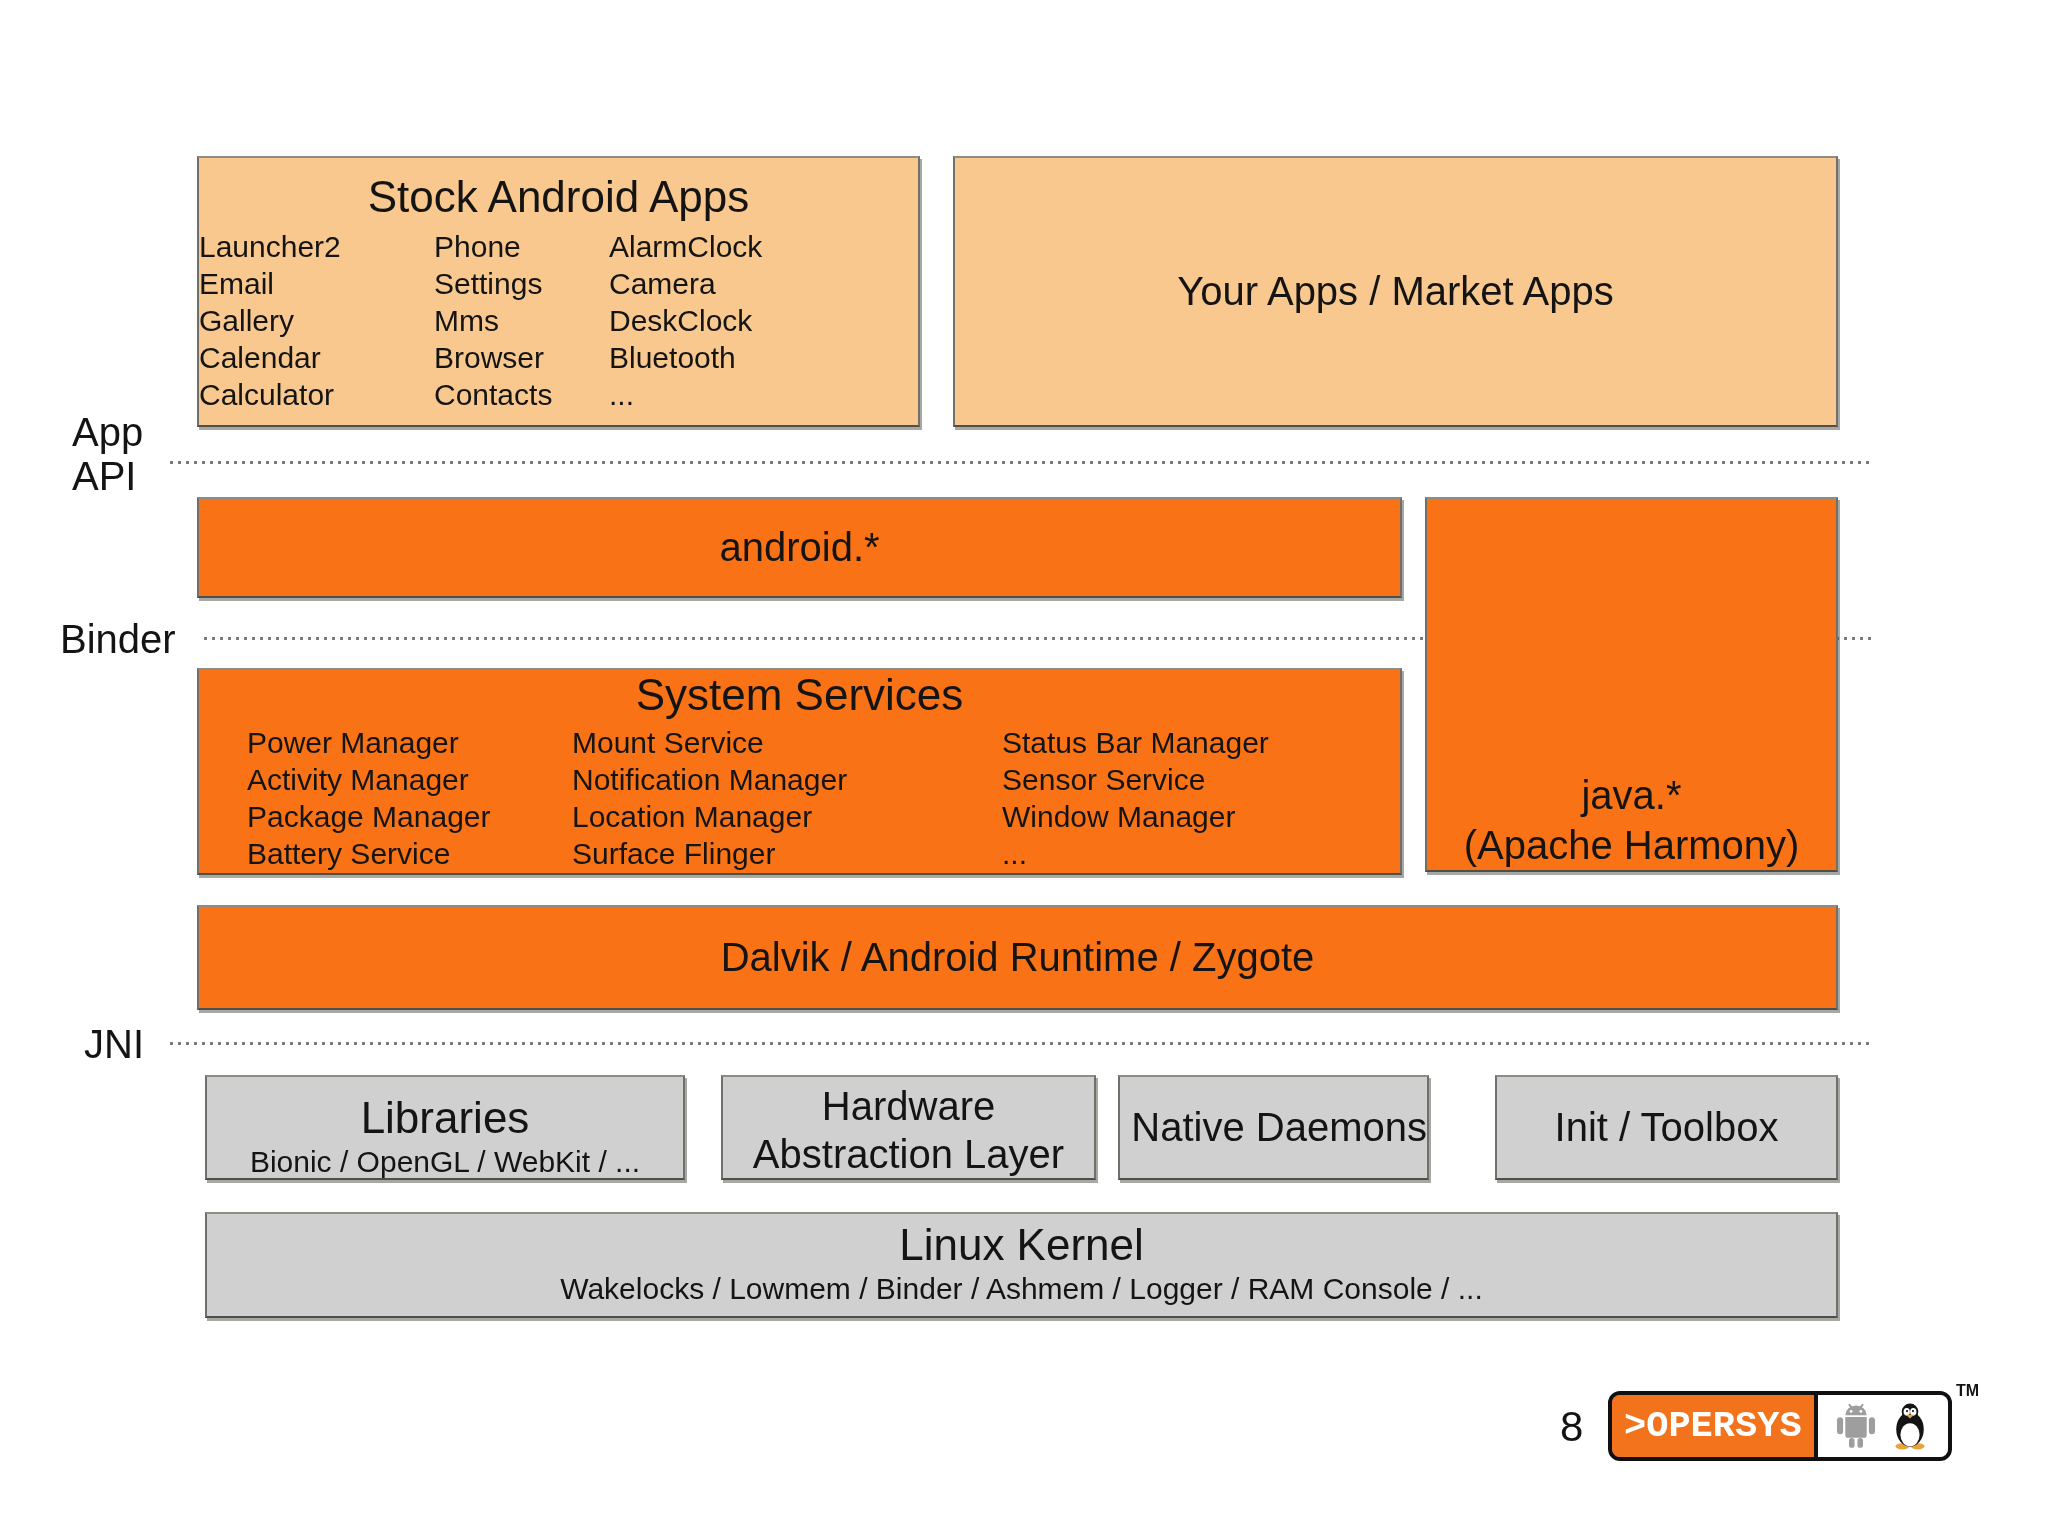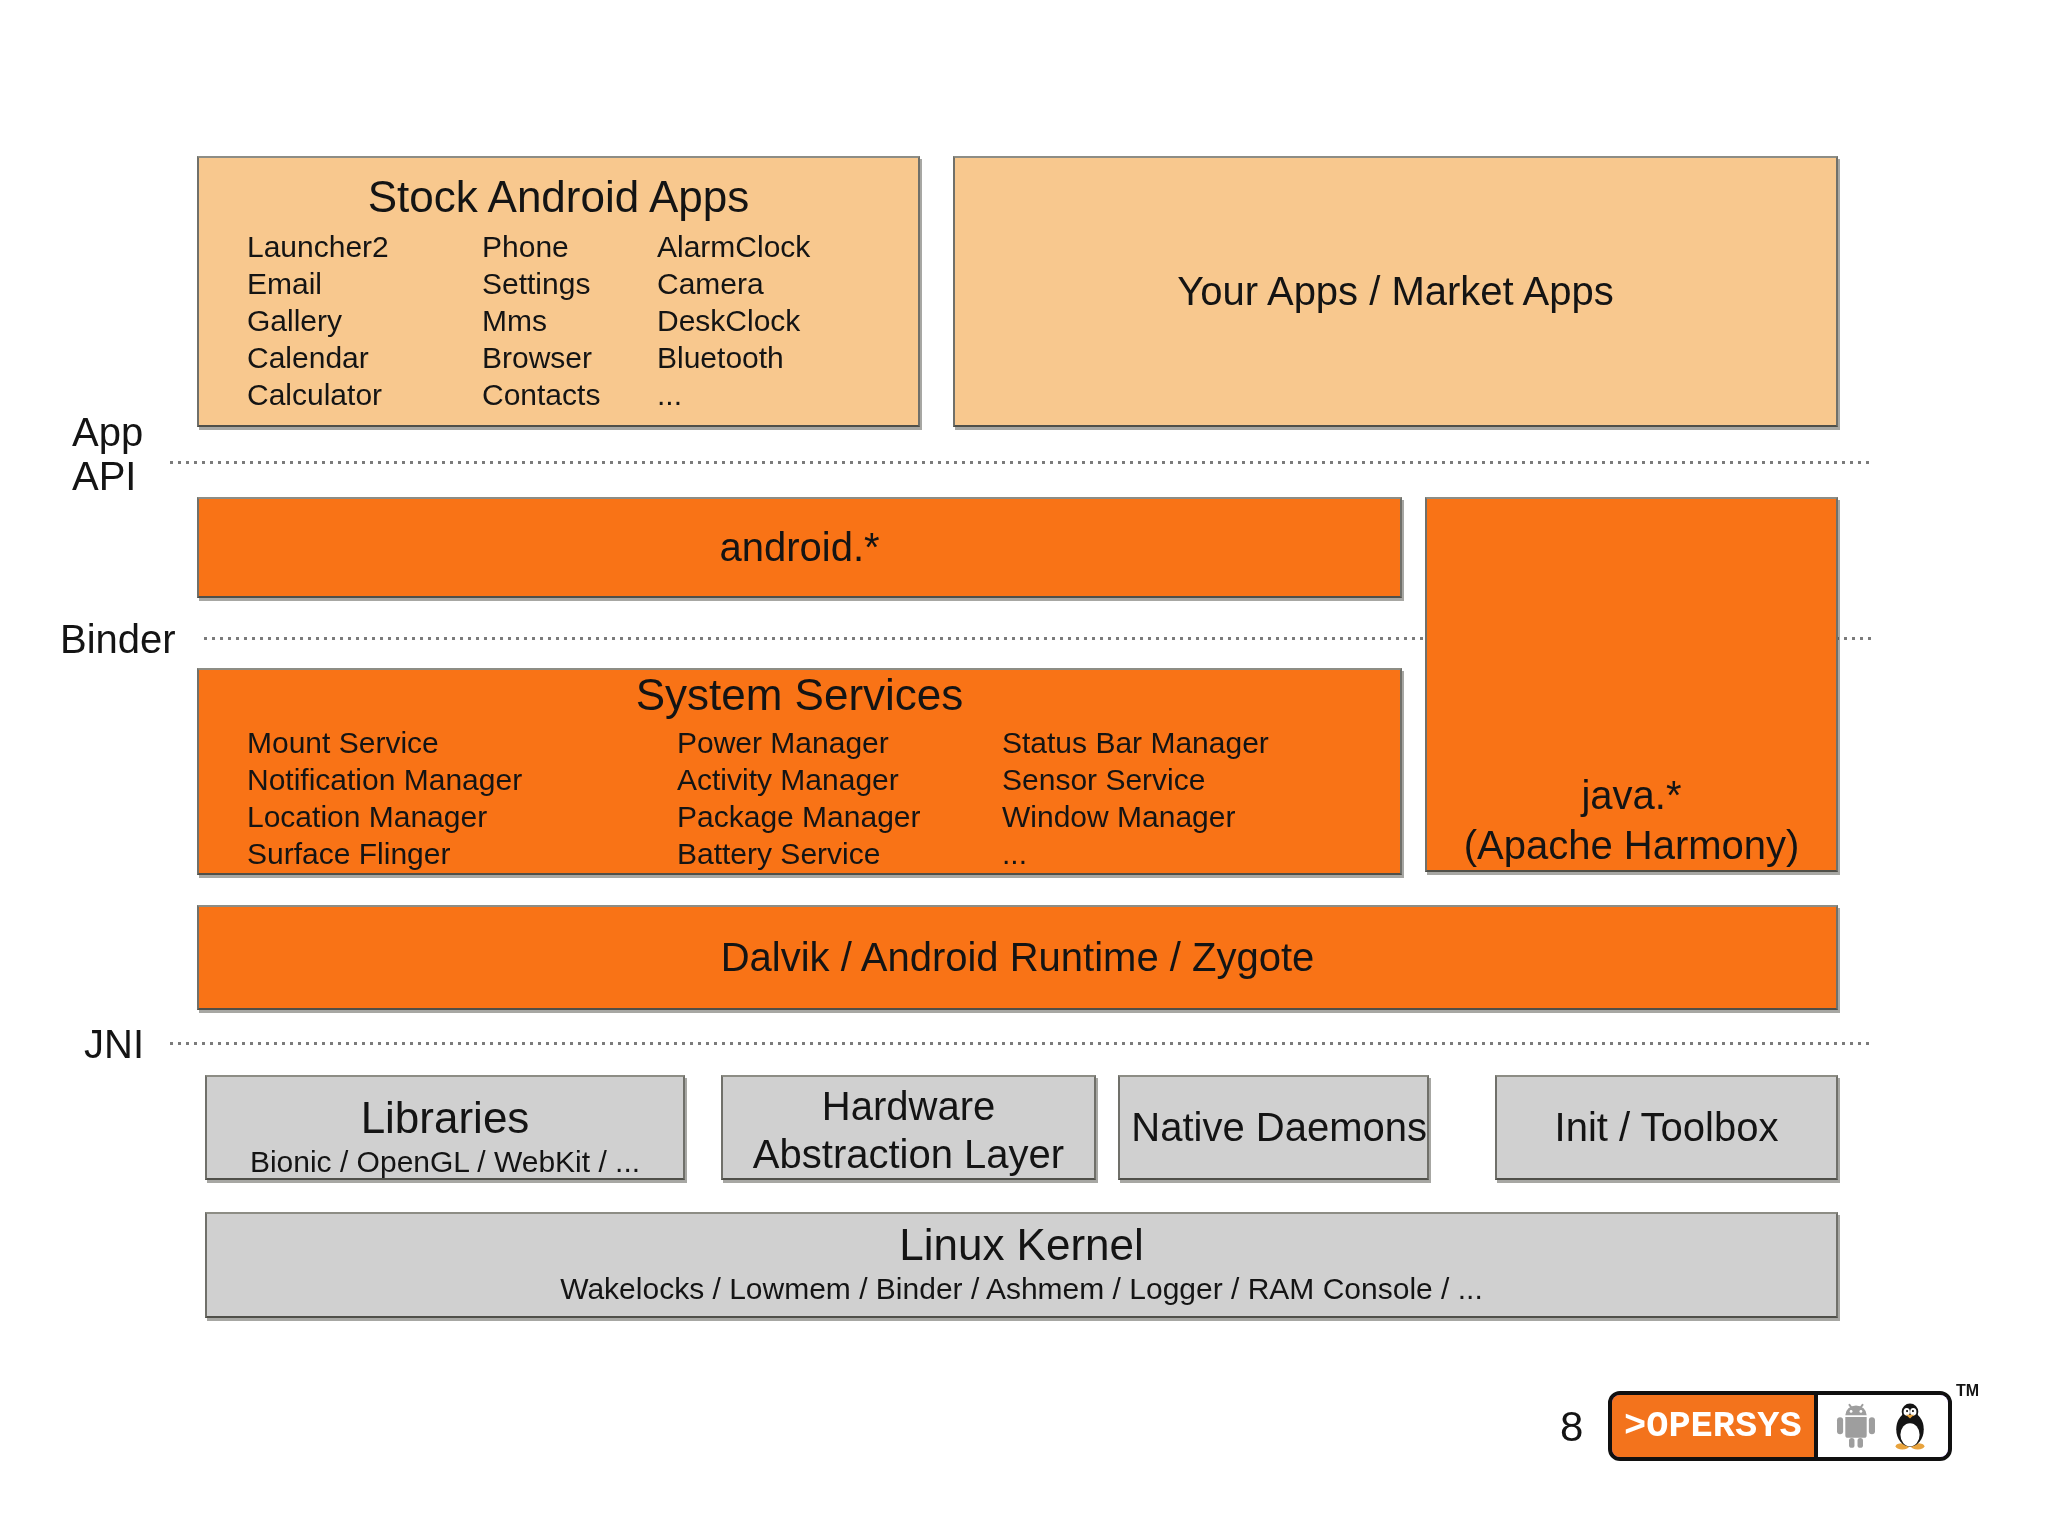--- a/index.html
+++ b/index.html
@@ -23,21 +23,21 @@
   .list{font-size:30px;line-height:37px;}
   .list-col{display:flex;flex-direction:column;}
   .side-label{position:absolute;font-size:40px;line-height:44px;}
   .dotted{
     position:absolute;height:3px;
     background:repeating-linear-gradient(to right,#7b7b7b 0 3px,transparent 3px 8px);
   }
   
   #box-stock{left:197px;top:156px;width:723px;height:271px;}
   #box-stock .box-title{margin-top:14px;}
-  #box-stock .cols{display:flex;padding-left:48px;margin-top:6px;}
+  #box-stock .cols{display:flex;margin-top:6px;}
   #box-stock .c1{width:235px;} #box-stock .c2{width:175px;} #box-stock .c3{flex:1;}
 
   #box-yourapps{left:953px;top:156px;width:885px;height:271px;font-size:40px;}
 
   #label-appapi{left:72px;top:410px;}
   #dotted-1{left:170px;top:461px;width:1702px;}
 
   #box-android{left:197px;top:497px;width:1205px;height:101px;font-size:40px;}
 
   #label-binder{left:60px;top:617px;}
@@ -128,31 +128,31 @@
 <div class="dotted" id="dotted-2"></div>
 
 <div class="box yellow col-flex" id="box-java">
   <div>java.*</div>
   <div>(Apache Harmony)</div>
 </div>
 
 <div class="box yellow" id="box-services">
   <div class="box-title">System Services</div>
   <div class="cols">
+    <div class="list list-col c1">
+      <span>Power Manager</span>
+      <span>Activity Manager</span>
+      <span>Package Manager</span>
+      <span>Battery Service</span>
+    </div>
     <div class="list list-col c2">
       <span>Mount Service</span>
       <span>Notification Manager</span>
       <span>Location Manager</span>
       <span>Surface Flinger</span>
-    </div>
-    <div class="list list-col c1">
-      <span>Power Manager</span>
-      <span>Activity Manager</span>
-      <span>Package Manager</span>
-      <span>Battery Service</span>
     </div>
     <div class="list list-col c3">
       <span>Status Bar Manager</span>
       <span>Sensor Service</span>
       <span>Window Manager</span>
       <span>...</span>
     </div>
   </div>
 </div>
 

